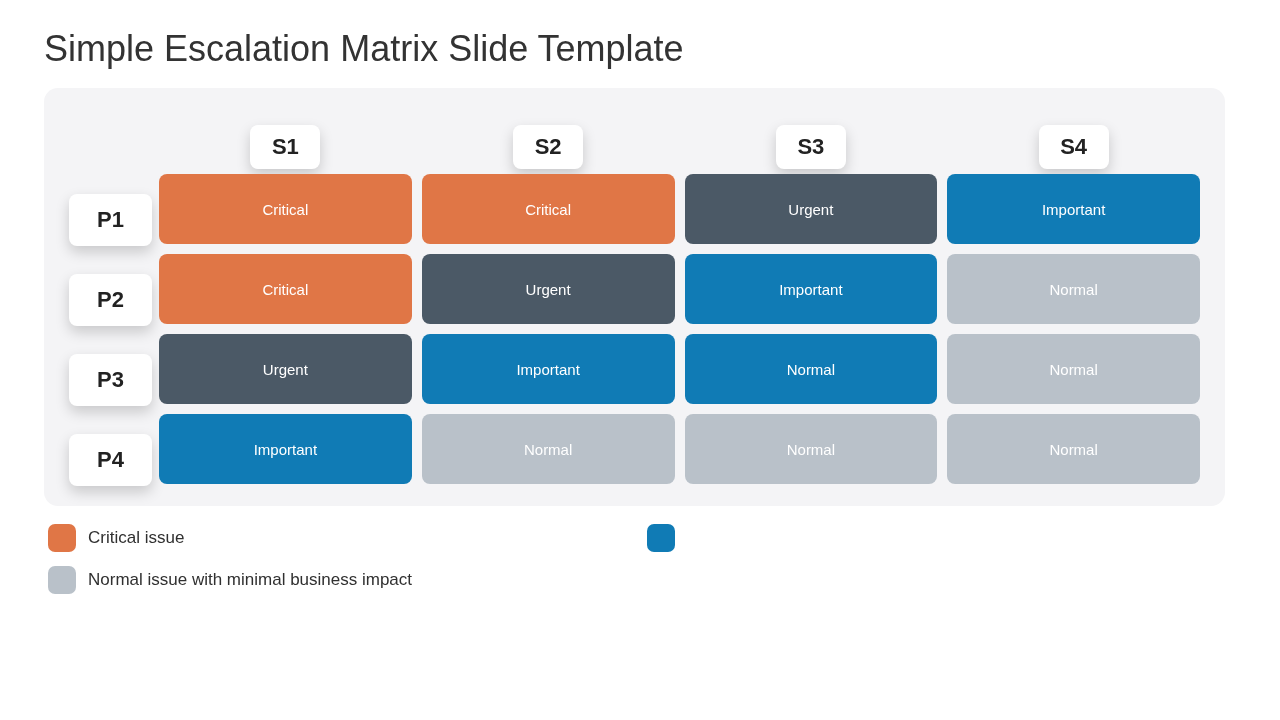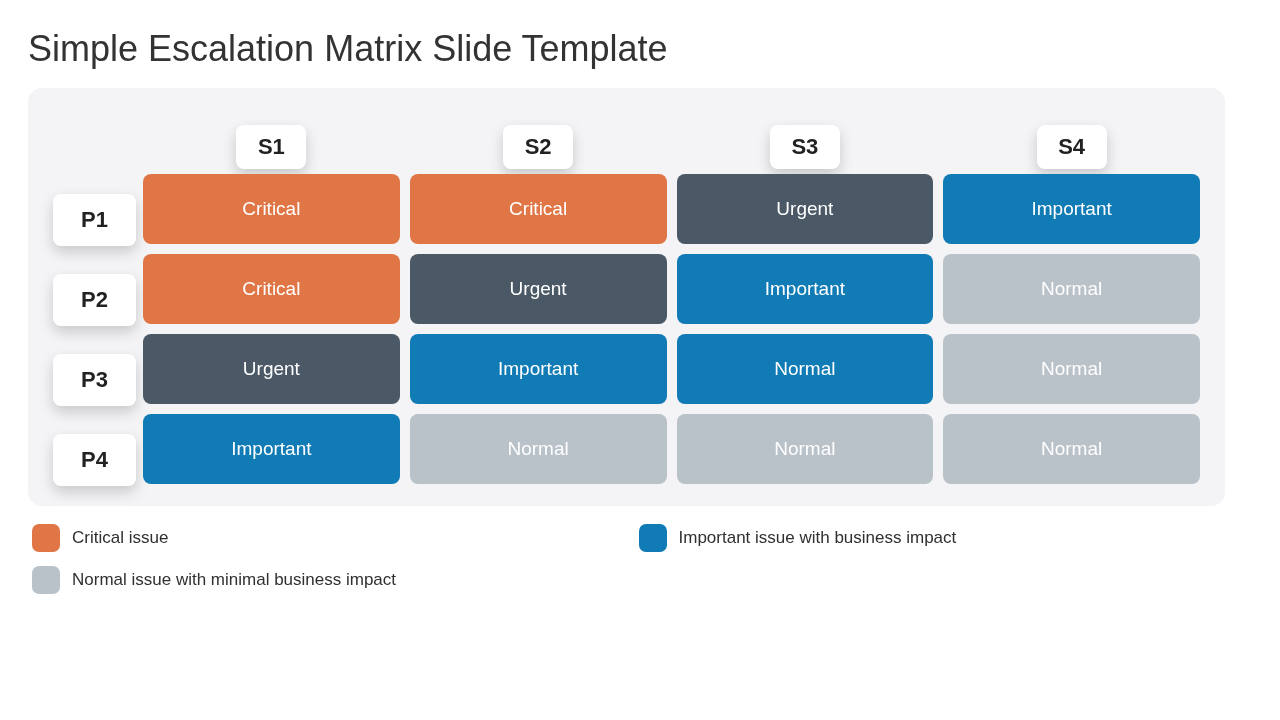--- a/index.html
+++ b/index.html
@@ -6,21 +6,21 @@
   body {
     width: 1280px;
     height: 720px;
     background: #ffffff;
     font-family: "Segoe UI", Arial, sans-serif;
     overflow: hidden;
   }
   .slide {
     width: 100%;
     height: 100%;
-    padding: 28px 55px 20px 28px;
+    padding: 28px 55px 20px 44px;
   }
   .title {
     font-size: 36px;
     font-weight: 400;
     color: #333333;
     margin-bottom: 18px;
   }
   .matrix-panel {
     background: #f4f4f6;
     border-radius: 14px;
@@ -54,21 +54,21 @@
   .row-header {
     width: 83px;
     height: 52px;
     align-self: center;
   }
   .cell {
     border-radius: 8px;
     display: flex;
     align-items: center;
     justify-content: center;
-    font-size: 19px;
+    font-size: 15px;
     color: #ffffff;
     font-weight: 400;
   }
   .blank { background: transparent; box-shadow: none; }
 
   .legend {
     margin-top: 18px;
     display: grid;
     grid-template-columns: 1fr 1fr;
     row-gap: 14px;
@@ -131,20 +131,19 @@
     </div>
   </div>
 
   <div class="legend">
     <div class="legend-item">
       <span class="swatch" style="background:#e07646"></span>
       <span>Critical issue</span>
     </div>
     <div class="legend-item">
       <span class="swatch" style="background:#107bb5"></span>
-      <span>Important issue with business impact</span>
     </div>
     <div class="legend-item">
       <span class="swatch" style="background:#b9c1c9"></span>
       <span>Normal issue with minimal business impact</span>
     </div>
   </div>
 </div>
 
 </body></html>

